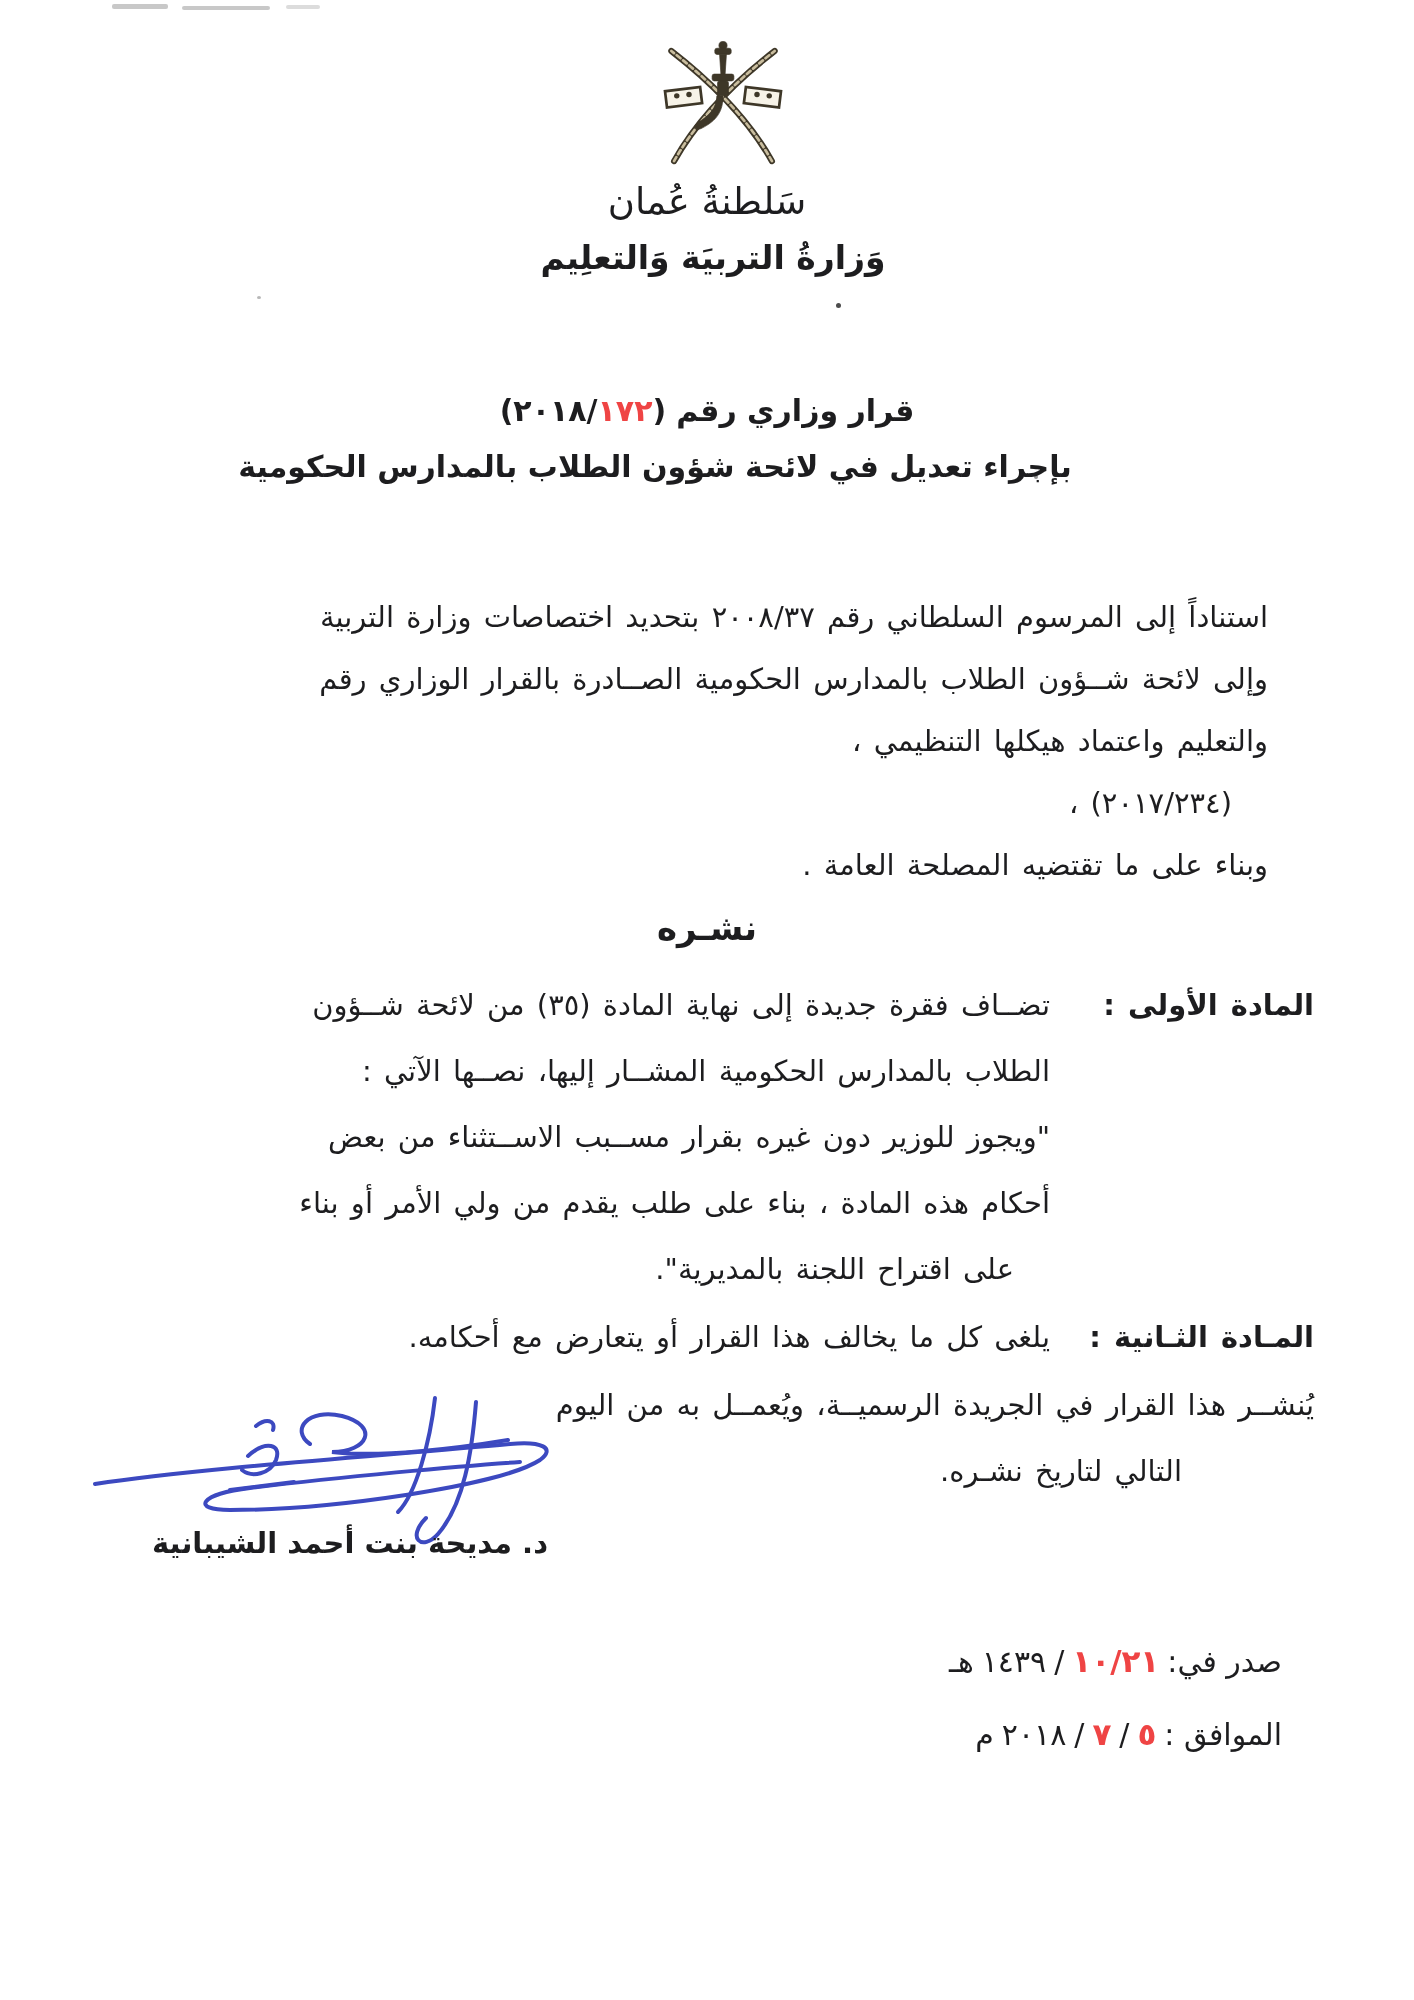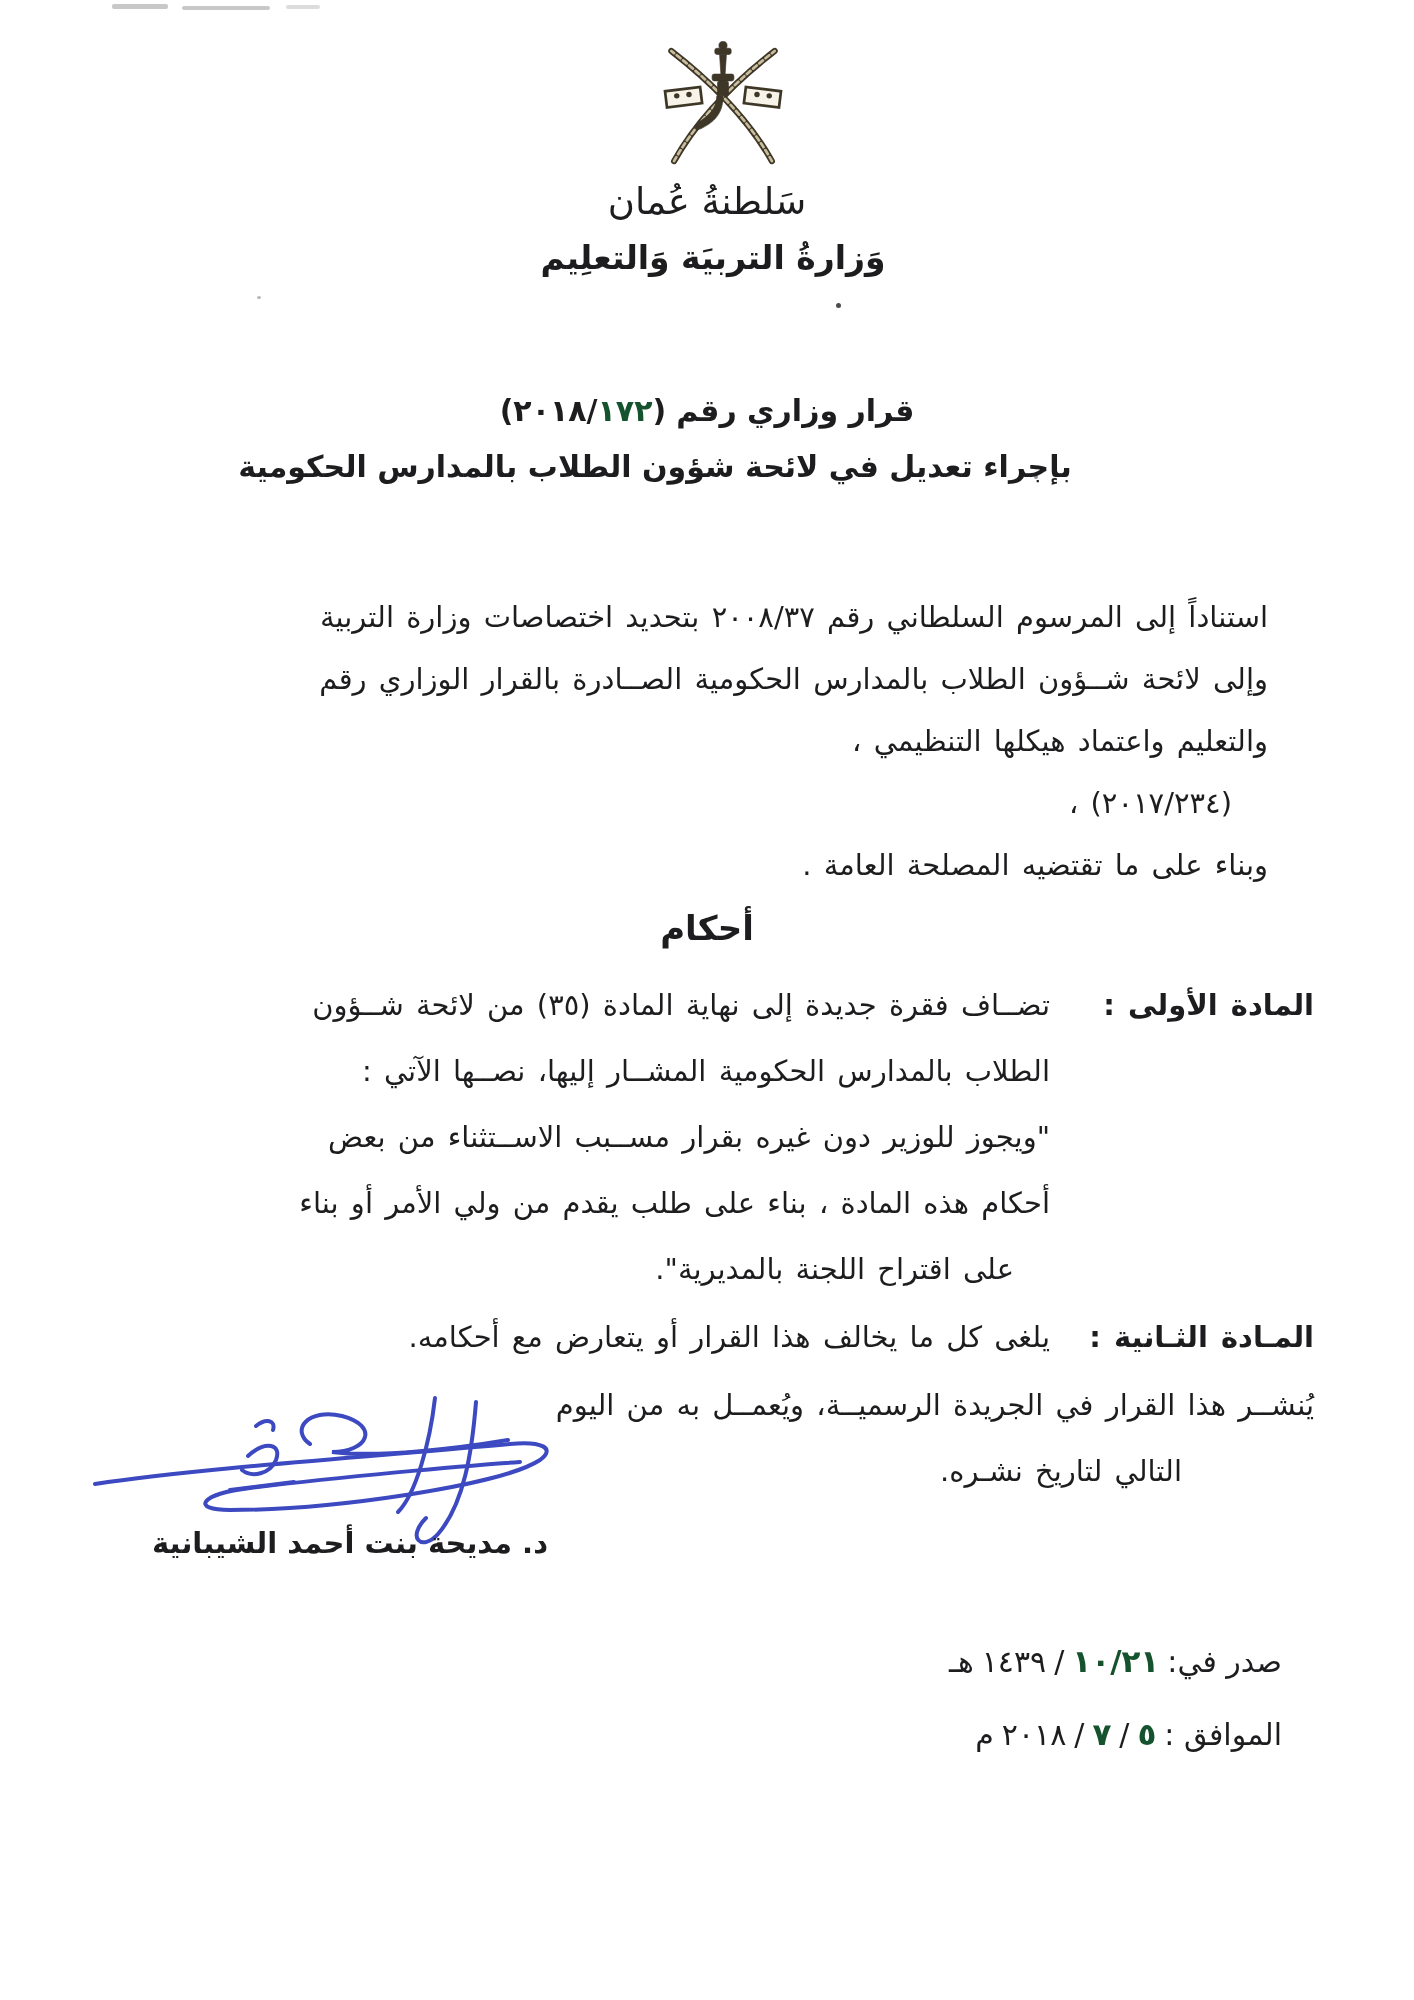--- a/index.html
+++ b/index.html
@@ -9,21 +9,21 @@
   }
   .abs{position:absolute;}
   
   .emblem{left:655px;top:40px;width:136px;height:126px;}
   .country{top:180px;left:0;right:0;text-align:center;font-size:37px;font-weight:normal;letter-spacing:1px;}
   .ministry{top:238px;left:0;right:0;text-align:center;font-size:33px;font-weight:bold;letter-spacing:1px;padding-left:12px;}
   
   .title-block{top:383px;left:0;right:0;text-align:center;font-weight:bold;font-size:30px;line-height:56px;direction:rtl;}
   .title-l1{display:flex;direction:rtl;justify-content:center;column-gap:10px;}
   .title-l2{position:relative;left:-52px;}
-  .blue{color:#14532d;}
+  .blue{color:#ef4444;}
   .hand{font-weight:bold;}
   .ltr{direction:ltr;unicode-bidi:isolate;display:inline-flex;}
   
   .preamble{top:586px;right:146px;width:1168px;direction:rtl;text-align:right;font-size:29px;line-height:62px;word-spacing:3px;}
   .p-indent{margin-right:36px;}
   .decision-heading{top:908px;left:0;right:0;text-align:center;font-size:34px;font-weight:bold;}
   
   .articles{top:972px;right:100px;width:1230px;direction:rtl;font-size:29px;word-spacing:3px;}
   .article{display:flex;direction:rtl;column-gap:26px;margin-bottom:2px;}
   .article-label{font-weight:bold;width:238px;flex:0 0 auto;line-height:66px;white-space:nowrap;}
@@ -102,21 +102,21 @@
 </div>
 
 <div class="abs preamble">
   <div class="line">استناداً إلى المرسوم السلطاني رقم ٢٠٠٨/٣٧ بتحديد اختصاصات وزارة التربية</div>
   <div class="line">وإلى لائحة شــؤون الطلاب بالمدارس الحكومية الصــادرة بالقرار الوزاري رقم</div>
   <div class="line">والتعليم واعتماد هيكلها التنظيمي ،</div>
   <div class="line p-indent">(٢٠١٧/٢٣٤) ،</div>
   <div class="line">وبناء على ما تقتضيه المصلحة العامة .</div>
 </div>
 
-<div class="abs decision-heading">أحكام</div>
+<div class="abs decision-heading">نشـره</div>
 
 <div class="abs articles">
   <div class="article">
     <div class="article-label">المادة الأولى :</div>
     <div class="article-body">
       <div class="line">تضــاف فقرة جديدة  إلى نهاية المادة (٣٥) من لائحة شــؤون</div>
       <div class="line">الطلاب بالمدارس الحكومية المشــار إليها، نصــها الآتي :</div>
       <div class="line">"ويجوز  للوزير دون غيره بقرار مســبب الاســتثناء من بعض</div>
       <div class="line">أحكام هذه المادة ، بناء على طلب يقدم من ولي الأمر أو بناء</div>
       <div class="line ind-sm">على اقتراح اللجنة بالمديرية".</div>

